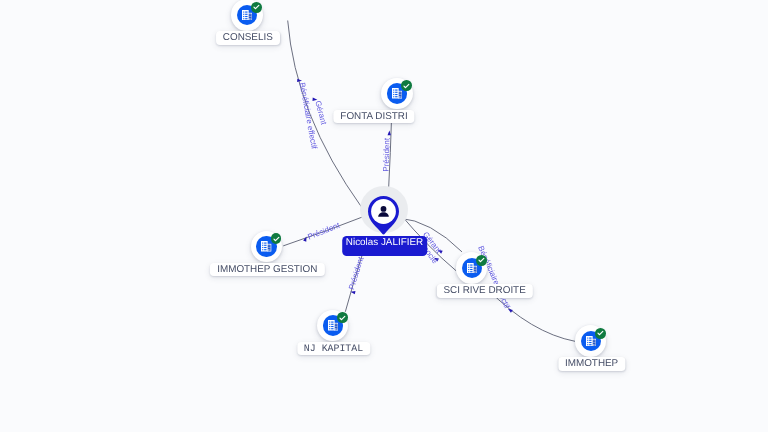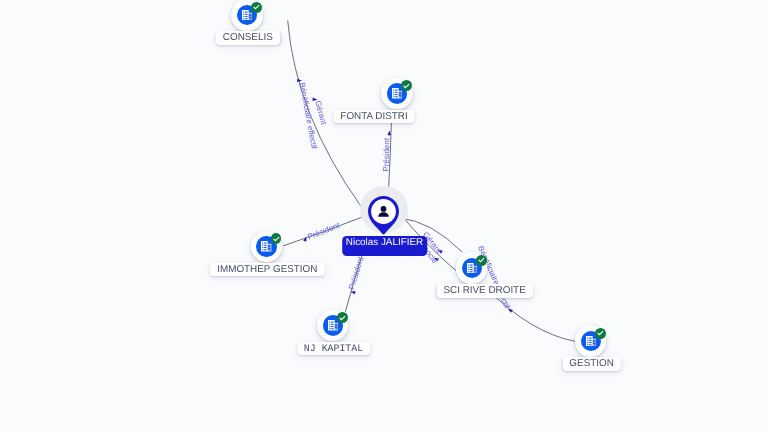--- a/index.html
+++ b/index.html
@@ -289,21 +289,21 @@
               <rect x="85" y="77" width="7" height="8"></rect>
             </g>
           </svg>
         </span>
         <span class="badge">
           <svg viewBox="0 0 24 24" width="12" height="12">
             <path fill="none" stroke="#fff" stroke-width="2.6" stroke-linecap="round" stroke-linejoin="round" d="M6.6 12.4 L10.1 15.8 L17.4 8.4"></path>
           </svg>
         </span>
       </div>
-      <div class="clabel" style="left: 591.6px; top: 357.2px;">GESTION</div>
+      <div class="clabel" style="left: 591.6px; top: 357.2px;">IMMOTHEP</div>
       <div class="halo" style="left: 359.8px; top: 185.5px;"></div>
       <div class="pinwrap" style="left: 367.5px; top: 196.4px;"><svg viewBox="0 0 31 38.4" width="31" height="38.4">
           <path fill="#1a1ad0" d="M15.5 0C6.94 0 0 6.94 0 15.5c0 4.6 2.2 8.7 5.1 12.2 3.1 3.7 7.1 6.9 9.1 10.1a1.55 1.55 0 0 0 2.6 0c2-3.2 6-6.4 9.1-10.1 2.9-3.5 5.1-7.6 5.1-12.2C31 6.94 24.06 0 15.5 0z"></path>
           <circle fill="#fff" cx="15.5" cy="15.5" r="12.4"></circle>
           <g fill="#0a0a3c" transform="translate(15.5,15.5)">
             <circle cx="0" cy="-2.6" r="2.9"></circle>
             <path d="M-5.3 5.3c0-2.95 2.37-4.65 5.3-4.65s5.3 1.7 5.3 4.65z"></path>
           </g>
         </svg></div>
       <div class="plabel" style="left: 384.5px; top: 236.2px;">Nicolas JALIFIER</div>

